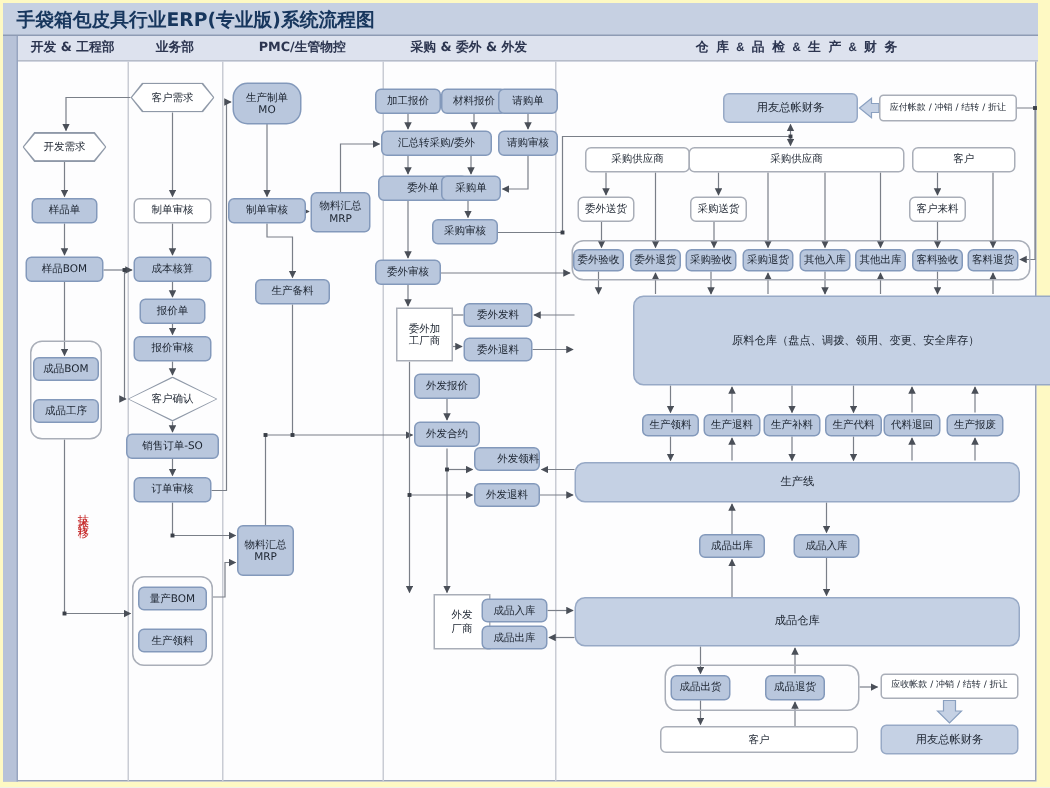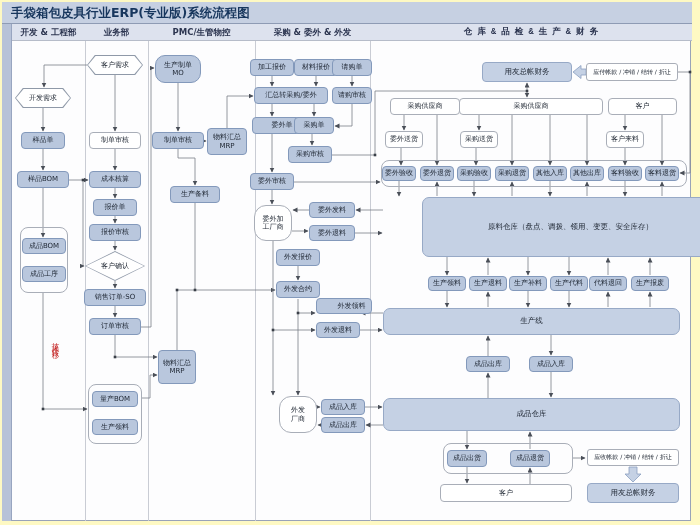--- a/index.html
+++ b/index.html
@@ -16,21 +16,21 @@
          font-size:8.5px;font-weight:bold;color:#2c3550;z-index:3;}
   .strip{position:absolute;left:2px;top:24px;width:10px;height:497px;background:#b7c2d8;
          border-right:1px solid #98a5c0;box-sizing:border-box;z-index:2;}
   .vdiv{position:absolute;top:41px;height:480px;width:1px;background:#c9ccd4;z-index:1;}
   svg.lines{position:absolute;left:0;top:0;z-index:1;pointer-events:none;}
   .nd{position:absolute;box-sizing:border-box;display:flex;align-items:center;justify-content:center;
       text-align:center;font-size:7px;line-height:8.5px;color:#1c2430;z-index:2;white-space:nowrap;}
   .blue{background:#b9c7dd;border:1px solid #8399bb;border-radius:4px;}
   .white{background:#ffffff;border:1px solid #a9aeb8;border-radius:4px;}
   .whitesmall{background:#ffffff;border:1px solid #a9aeb8;border-radius:3px;font-size:6px;}
-  .white2{background:#ffffff;border:1px solid #a9aeb8;border-radius:12px;}
+  .white2{background:#ffffff;border:1px solid #a9aeb8;border-radius:0;margin-left:10px;}
   .bigblue{background:#c5d1e4;border:1px solid #97a9c6;border-radius:7px;font-size:7.5px;}
   .bigsmall{background:#c5d1e4;border:1px solid #97a9c6;border-radius:4px;font-size:7.5px;}
   .container{background:transparent;border:1px solid #a9aeb8;border-radius:8px;z-index:1;}
   .shape-outer{position:absolute;z-index:2;}
   .shape-bg{position:absolute;left:0;top:0;right:0;bottom:0;background:#8f99a8;}
   .shape-in{position:absolute;left:1px;top:1px;right:1px;bottom:1px;background:#fff;
             display:flex;align-items:center;justify-content:center;font-size:7px;color:#1c2430;}
   .hexS{clip-path:polygon(14% 0,86% 0,100% 50%,86% 100%,14% 100%,0 50%);}
   .diaS{clip-path:polygon(50% 0,100% 50%,50% 100%,0 50%);}
   .redlabel{position:absolute;color:#c42424;font-size:7.5px;writing-mode:vertical-rl;
@@ -225,21 +225,21 @@
     <div class="nd white2" style="left: 254px; top: 205px; width: 38px; height: 36px;">
       <div style="white-space: nowrap;">
         <div>委外加</div>
         <div>工厂商</div>
       </div>
     </div>
     <div class="nd blue" style="left: 309px; top: 202px; width: 46px; height: 16px;">委外发料</div>
     <div class="nd blue" style="left: 309px; top: 225px; width: 46px; height: 16px;">委外退料</div>
     <div class="nd blue" style="left: 276px; top: 249px; width: 44px; height: 17px;">外发报价</div>
     <div class="nd blue" style="left: 276px; top: 281px; width: 44px; height: 17px;">外发合约</div>
-    <div class="nd blue" style="left: 316px; top: 298px; width: 56px; height: 16px; padding-left: 15px;">外发领料</div>
+    <div class="nd blue" style="left: 316px; top: 298px; width: 44px; height: 16px; padding-left: 15px;">外发领料</div>
     <div class="nd blue" style="left: 316px; top: 322px; width: 44px; height: 16px;">外发退料</div>
     <div class="nd white2" style="left: 279px; top: 396px; width: 38px; height: 37px;">
       <div style="white-space: nowrap;">
         <div>外发</div>
         <div>厂商</div>
       </div>
     </div>
     <div class="nd blue" style="left: 321px; top: 399px; width: 44px; height: 16px;">成品入库</div>
     <div class="nd blue" style="left: 321px; top: 417px; width: 44px; height: 16px;">成品出库</div>
     <div class="nd bigsmall" style="left: 482px; top: 62px; width: 90px; height: 20px;">用友总帐财务</div>

